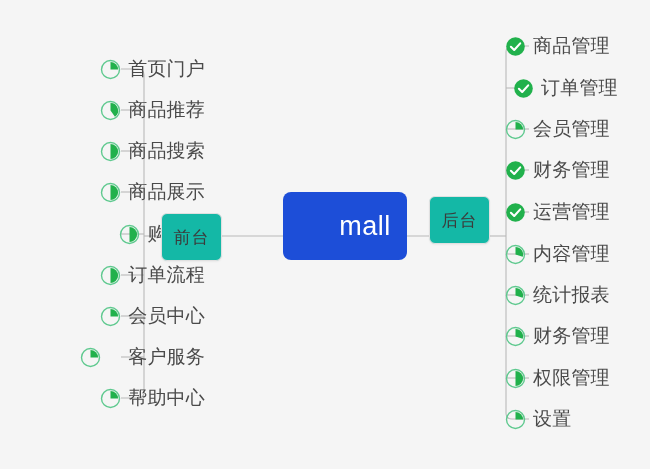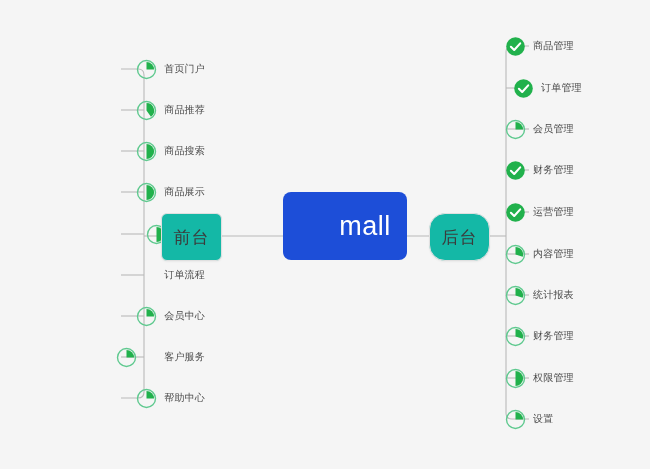--- a/index.html
+++ b/index.html
@@ -41,21 +41,21 @@
     right: 0;
     flex-direction: row;
     justify-content: flex-end;
   }
   .leaf-right {
     left: 0;
     flex-direction: row;
     justify-content: flex-start;
   }
   .leaf-label {
-    font-size: 10px;
+    font-size: 19px;
     color: #4a4a4a;
     line-height: 26px;
     letter-spacing: 0.2px;
   }
   .leaf-icon {
     width: 21px;
     height: 21px;
     flex: 0 0 21px;
     display: block;
   }
@@ -67,21 +67,21 @@
     border-radius: 6px;
     box-shadow: 0 1px 2px rgba(0,0,0,0.05);
     display: flex;
     align-items: center;
     justify-content: center;
     color: #3b3b3b;
     font-size: 17px;
     letter-spacing: 1px;
   }
   .node-front { left: 161px; top: 213px; width: 59px; height: 46px; }
-  .node-back  { left: 429px; top: 213px; width: 59px; height: 46px; border-radius: 16px; }
+  .node-back  { left: 429px; top: 196px; width: 59px; height: 46px; }
 
   .node-root {
     position: absolute;
     left: 283px;
     top: 192px;
     width: 84px;
     height: 68px;
     background: #1d4ed8;
     border-radius: 8px;
     display: flex;
@@ -164,21 +164,21 @@
         </svg>
         <span class="leaf-label">商品展示</span>
       </div>
       <div class="leaf leaf-left" style="top: 221px;">
         <svg viewBox="0 0 21 21" class="leaf-icon">
           <circle cx="10.5" cy="10.5" r="9" fill="none" stroke="#5fc98f" stroke-width="1.4"></circle>
           <path d="M 10.5 10.5 L 10.5 2.9000000000000004 A 7.6 7.6 0 0 1 10.500000000000002 18.1 Z" fill="#21b14c"></path>
         </svg>
         <span class="leaf-label">购物车</span>
       </div>
-      <div class="leaf leaf-left" style="top: 262px; flex-direction: column;">
+      <div class="leaf leaf-left" style="top: 262px;">
         <svg viewBox="0 0 21 21" class="leaf-icon">
           <circle cx="10.5" cy="10.5" r="9" fill="none" stroke="#5fc98f" stroke-width="1.4"></circle>
           <path d="M 10.5 10.5 L 10.5 2.9000000000000004 A 7.6 7.6 0 0 1 10.500000000000002 18.1 Z" fill="#21b14c"></path>
         </svg>
         <span class="leaf-label">订单流程</span>
       </div>
       <div class="leaf leaf-left" style="top: 303px;">
         <svg viewBox="0 0 21 21" class="leaf-icon">
           <circle cx="10.5" cy="10.5" r="9" fill="none" stroke="#5fc98f" stroke-width="1.4"></circle>
           <path d="M 10.5 10.5 L 10.5 2.9000000000000004 A 7.6 7.6 0 0 1 18.1 10.5 Z" fill="#21b14c"></path>

